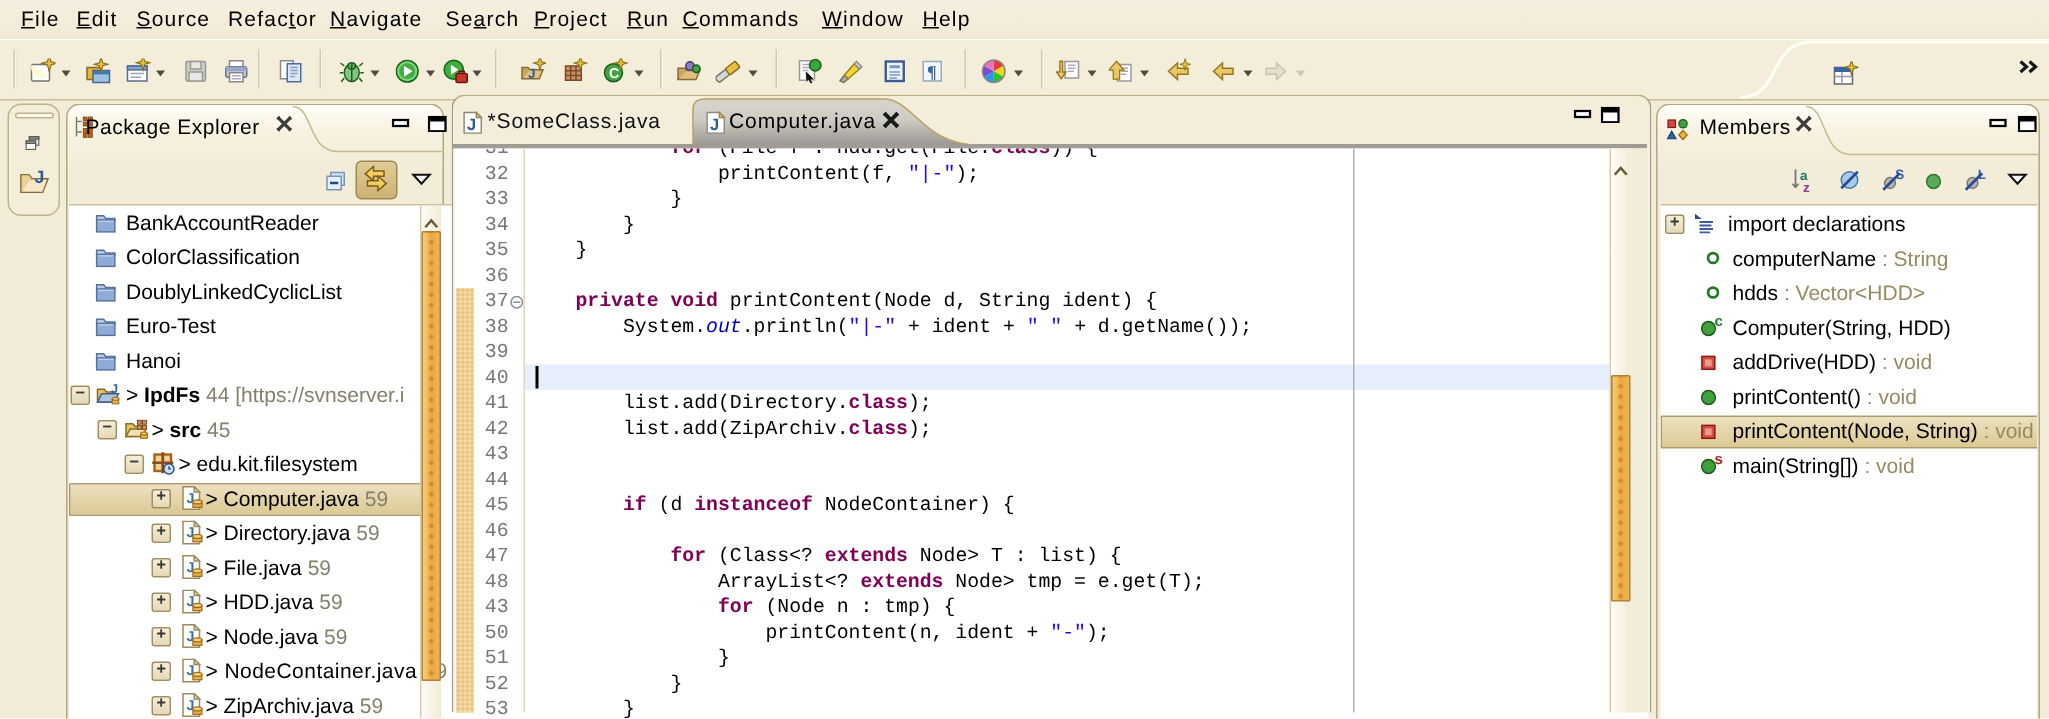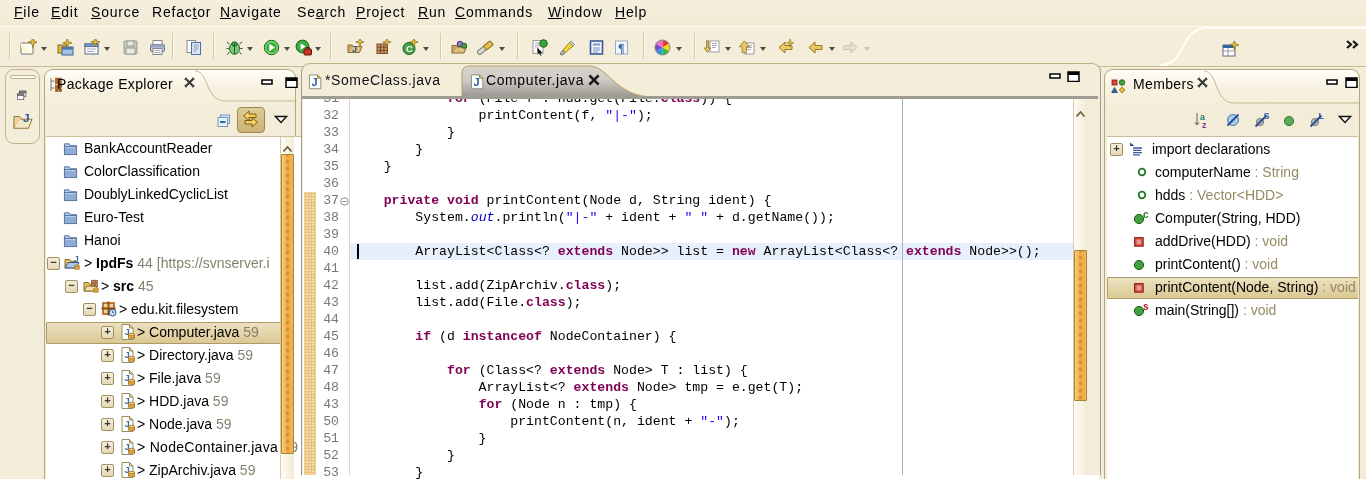--- a/index.html
+++ b/index.html
@@ -522,23 +522,22 @@
       <div class="ln" style="top:331px">51</div>
       <div class="ln" style="top:348px">52</div>
       <div class="ln" style="top:365px">53</div>
     <div class="cl" style="top:-9px">            <b>for</b> (File f : hdd.get(File.<b>class</b>)) {</div>
     <div class="cl" style="top:8px">                printContent(f, <span class="st">"|-"</span>);</div>
     <div class="cl" style="top:25px">            }</div>
     <div class="cl" style="top:42px">        }</div>
     <div class="cl" style="top:59px">    }</div>
     <div class="cl" style="top:93px">    <b>private</b> <b>void</b> printContent(Node d, String ident) {</div>
     <div class="cl" style="top:110px">        System.<i>out</i>.println(<span class="st">"|-"</span> + ident + <span class="st">" "</span> + d.getName());</div>
-    <div class="cl" style="top:144px">        ArrayList&lt;Class&lt;? <b>extends</b> Node&gt;&gt; list = <b>new</b> ArrayList&lt;Class&lt;? <b>extends</b> Node&gt;&gt;();</div>
+    <div class="cl" style="top:161px">        list.add(Directory.<b>class</b>);</div>
     <div class="cl" style="top:178px">        list.add(ZipArchiv.<b>class</b>);</div>
-    <div class="cl" style="top:195px">        list.add(File.<b>class</b>);</div>
     <div class="cl" style="top:229px">        <b>if</b> (d <b>instanceof</b> NodeContainer) {</div>
     <div class="cl" style="top:263px">            <b>for</b> (Class&lt;? <b>extends</b> Node&gt; T : list) {</div>
     <div class="cl" style="top:280px">                ArrayList&lt;? <b>extends</b> Node&gt; tmp = e.get(T);</div>
     <div class="cl" style="top:297px">                <b>for</b> (Node n : tmp) {</div>
     <div class="cl" style="top:314px">                    printContent(n, ident + <span class="st">"-"</span>);</div>
     <div class="cl" style="top:331px">                }</div>
     <div class="cl" style="top:348px">            }</div>
     <div class="cl" style="top:365px">        }</div>
     <div class="abs" style="left:784px;top:0;width:12px;height:376px;background:#f2ecd8;"></div>
     <div class="sbtrack" id="edscroll" style="left:770px;top:0;height:376px;">

